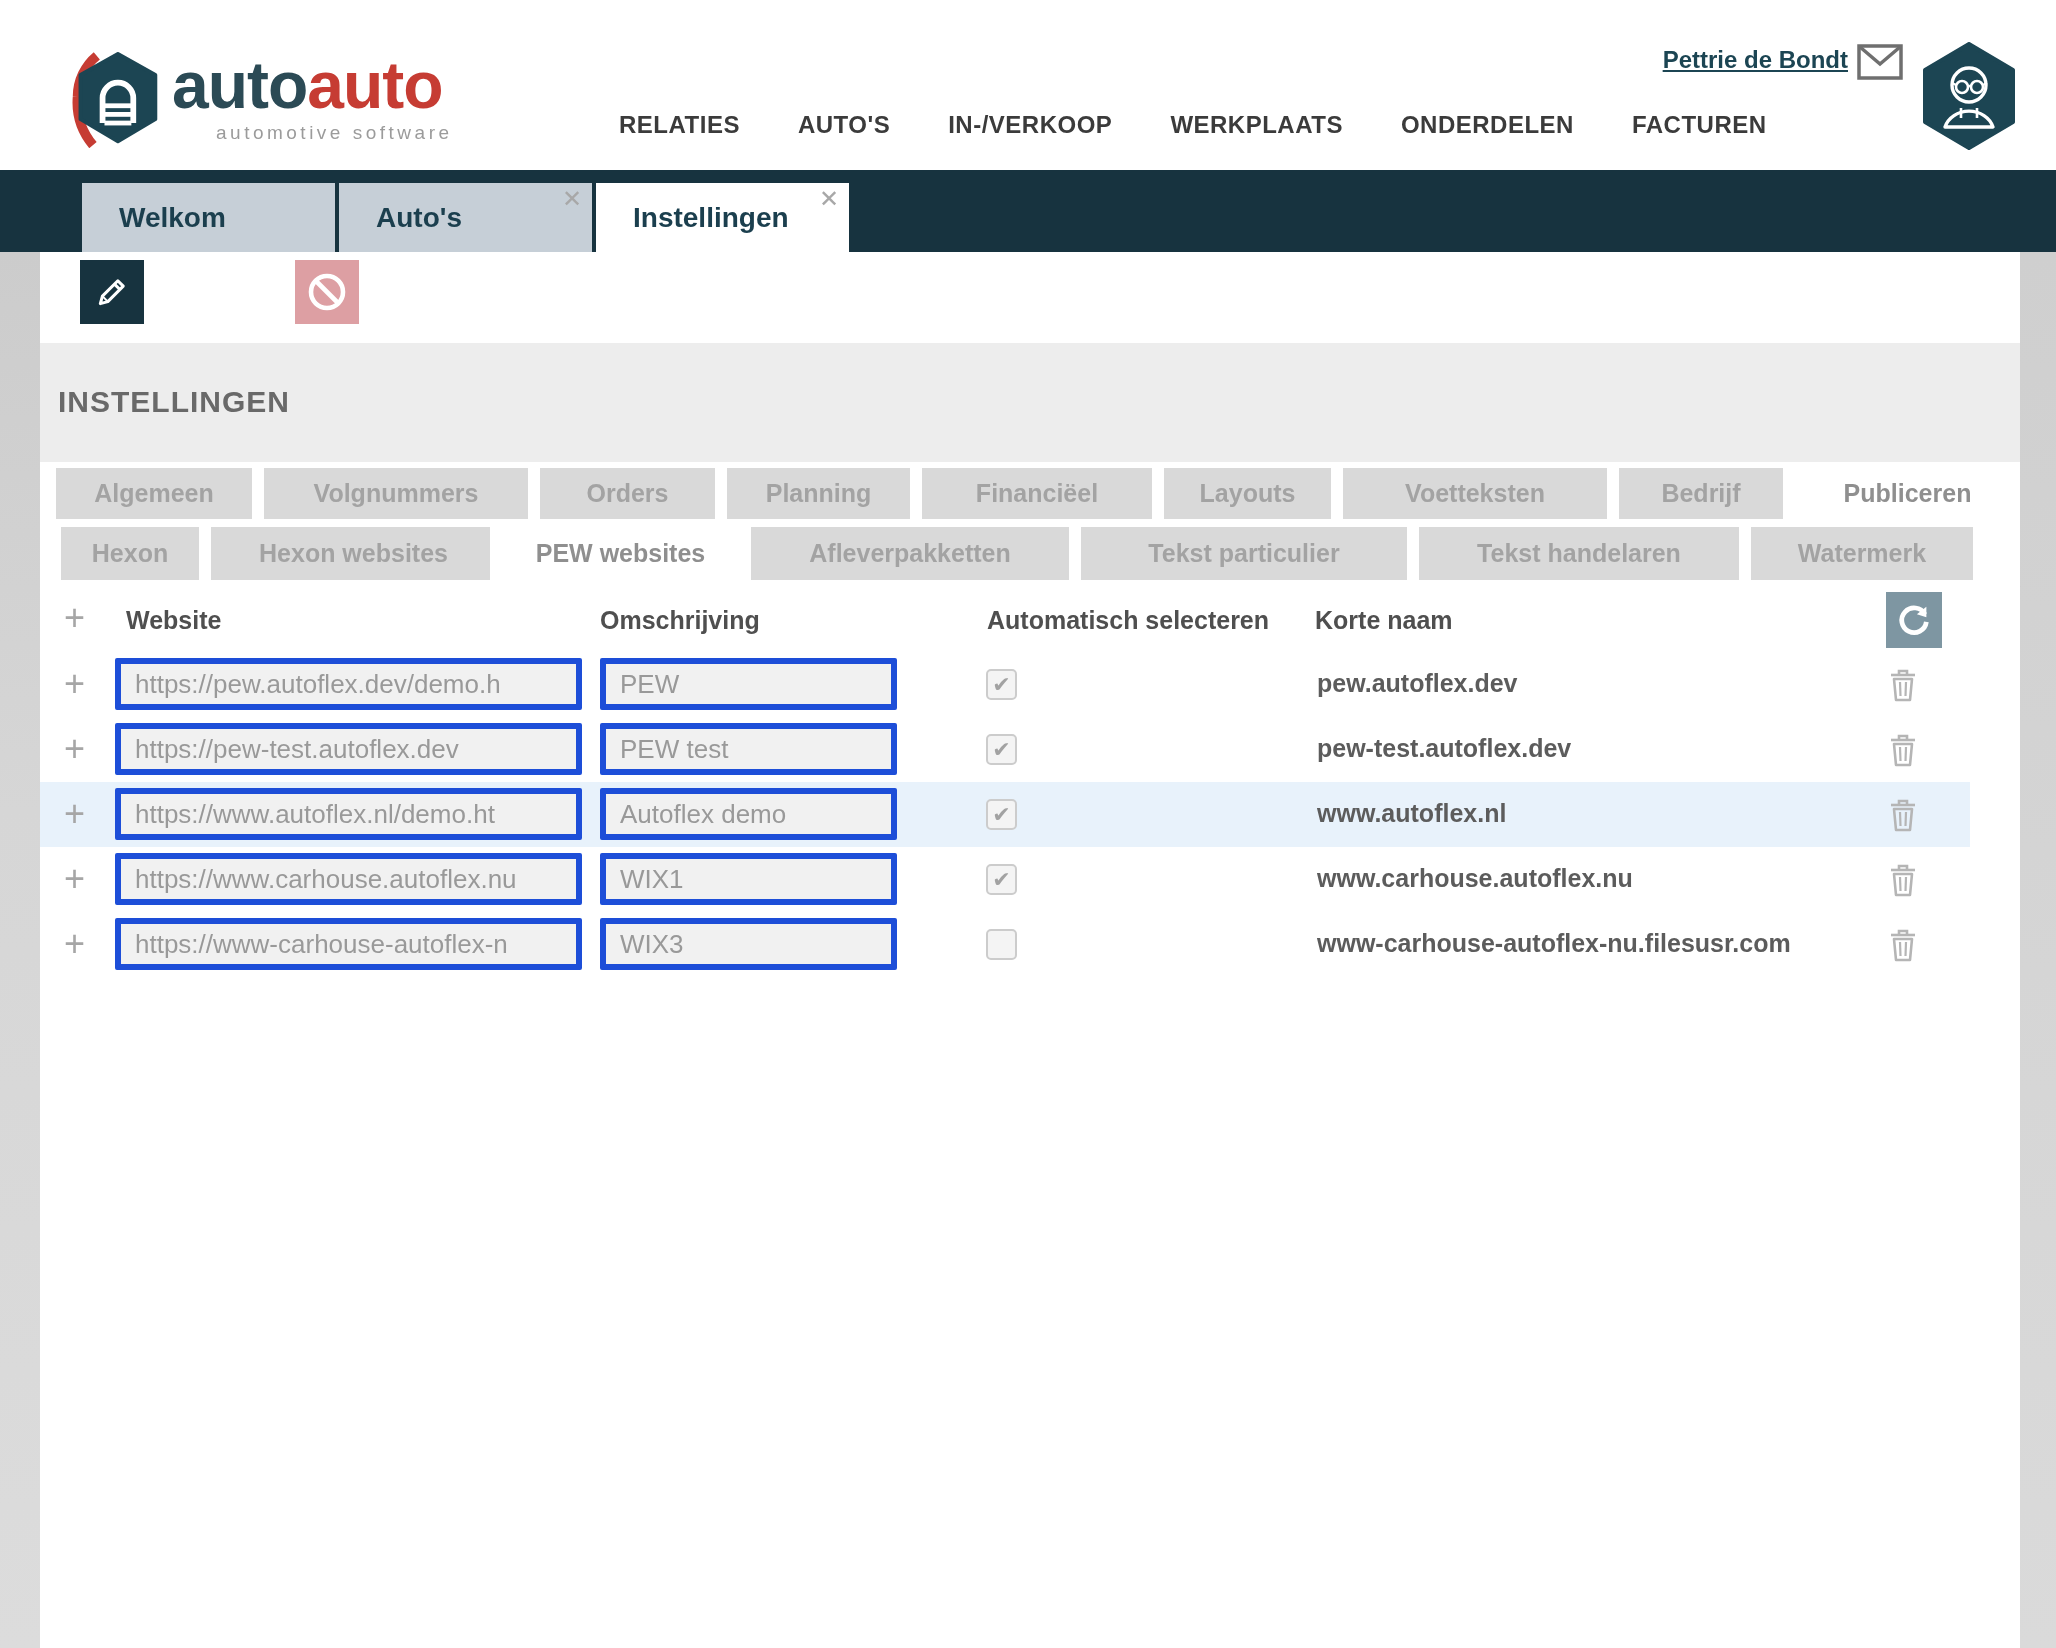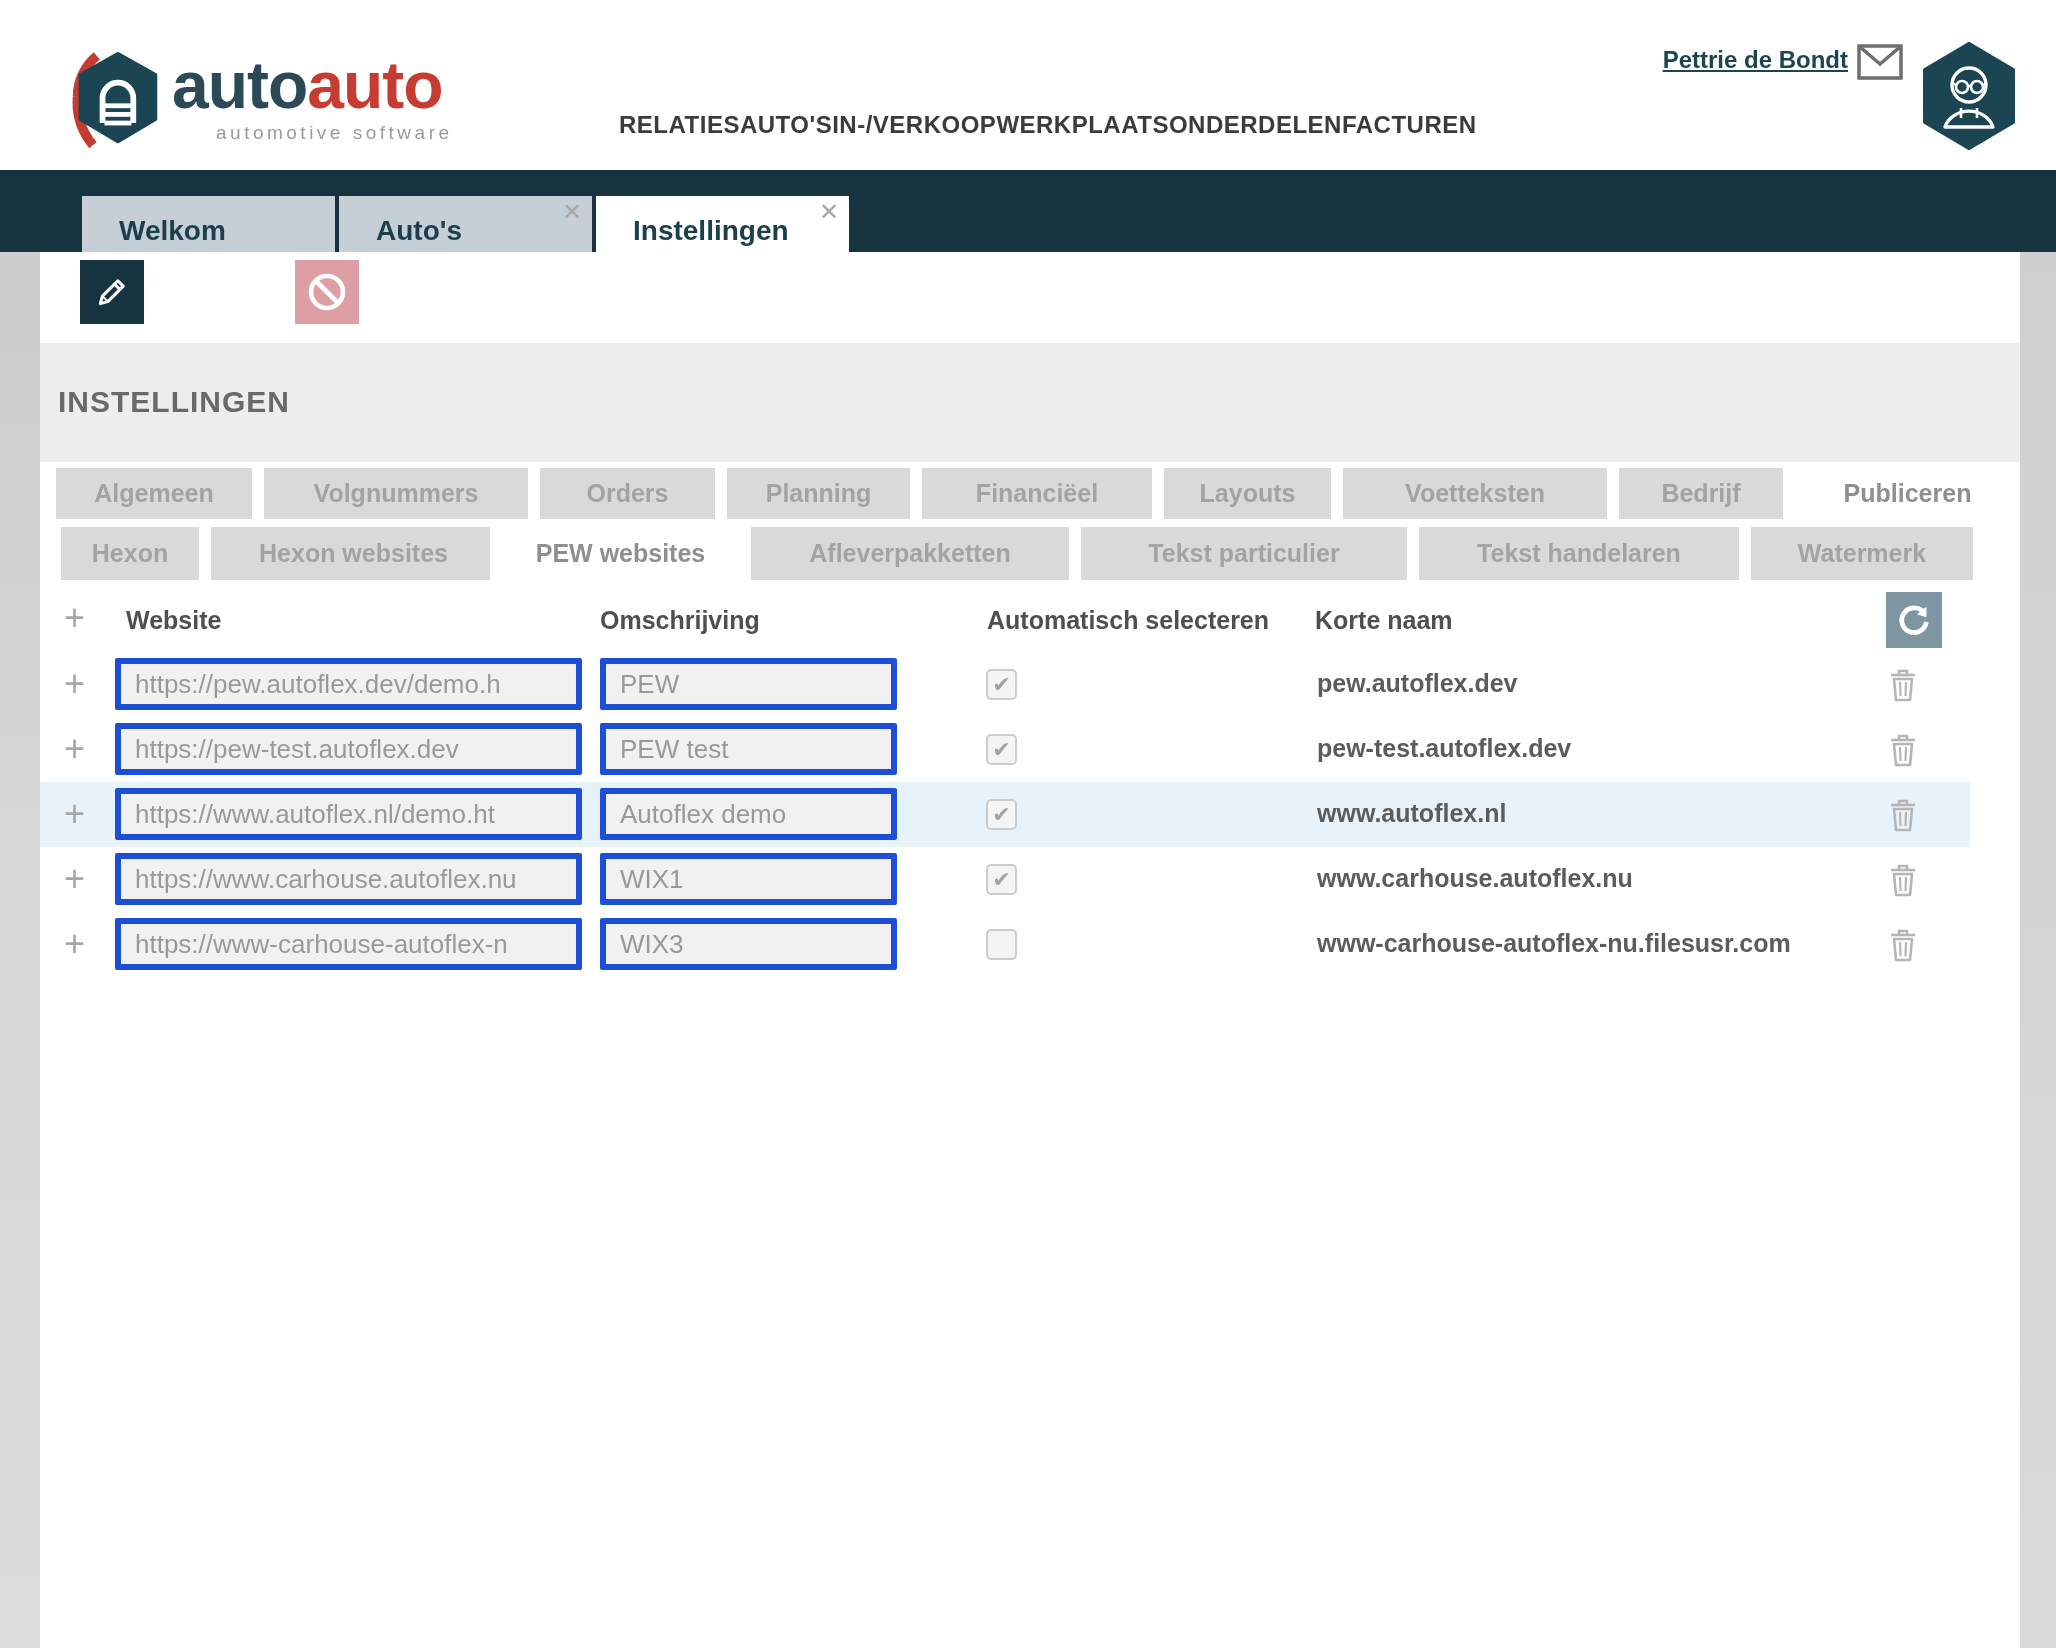--- a/index.html
+++ b/index.html
@@ -14,31 +14,31 @@
   
   .top-header { position: absolute; left: 0; top: 0; width: 2056px; height: 170px; background: #ffffff; }
   .logo-wrap { position: absolute; left: 68px; top: 52px; display: flex; align-items: flex-start; }
   .logo-mark { width: 96px; height: 96px; }
   .logo-text-block { margin-left: 8px; position: relative; }
   .logo-word { font-size: 66px; font-weight: bold; letter-spacing: -1px; line-height: 66px; }
   .logo-word .auto { color: #2b4a55; }
   .logo-word .flex { color: #c63c33; }
   .logo-sub { font-size: 19px; color: #9b9b9b; letter-spacing: 3.5px; margin-top: 4px; margin-left: 44px; }
 
-  .main-nav { position: absolute; left: 619px; top: 104px; height: 42px; display: flex; align-items: center; }
+  .main-nav { position: absolute; left: 619px; top: 104px; height: 42px; display: flex; gap: 58px; align-items: center; }
   .main-nav .nav-item { font-size: 24px; font-weight: bold; color: #3b3b3b; letter-spacing: 0.5px; cursor: pointer; white-space: nowrap; }
 
   .user-area { position: absolute; right: 0; top: 0; height: 170px; }
   .user-name { position: absolute; right: 208px; top: 46px; font-size: 24px; font-weight: bold; color: #1c4553; text-decoration: underline; white-space: nowrap; }
   .mail-icon { position: absolute; right: 153px; top: 44px; }
   .avatar-hex { position: absolute; right: 41px; top: 42px; }
 
   
   .session-bar { position: absolute; left: 0; top: 170px; width: 2056px; height: 82px; background: #17333f; }
-  .session-tabs { position: absolute; left: 82px; top: 26px; display: flex; gap: 4px; height: 69px; }
+  .session-tabs { position: absolute; left: 82px; top: 13px; display: flex; gap: 4px; height: 69px; }
   .stab {
     width: 253px; height: 69px; background: #c6cfd7; position: relative;
     display: flex; align-items: center; cursor: pointer;
   }
   .stab .stab-label { font-size: 28px; font-weight: bold; color: #1b3f4e; margin-left: 37px; }
   .stab.active { background: #ffffff; }
   .stab .stab-close {
     position: absolute; top: 4px; right: 10px; font-size: 24px; font-weight: bold;
     color: #a8a8a8; cursor: pointer; line-height: 24px;
   }

